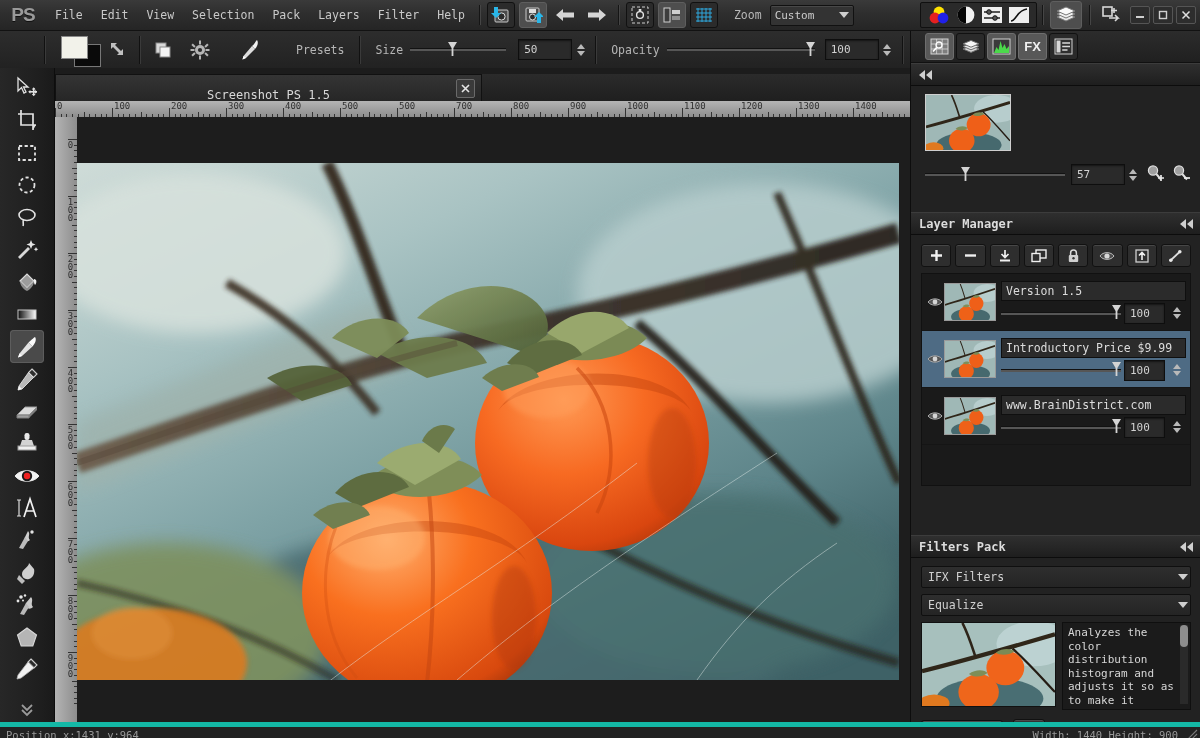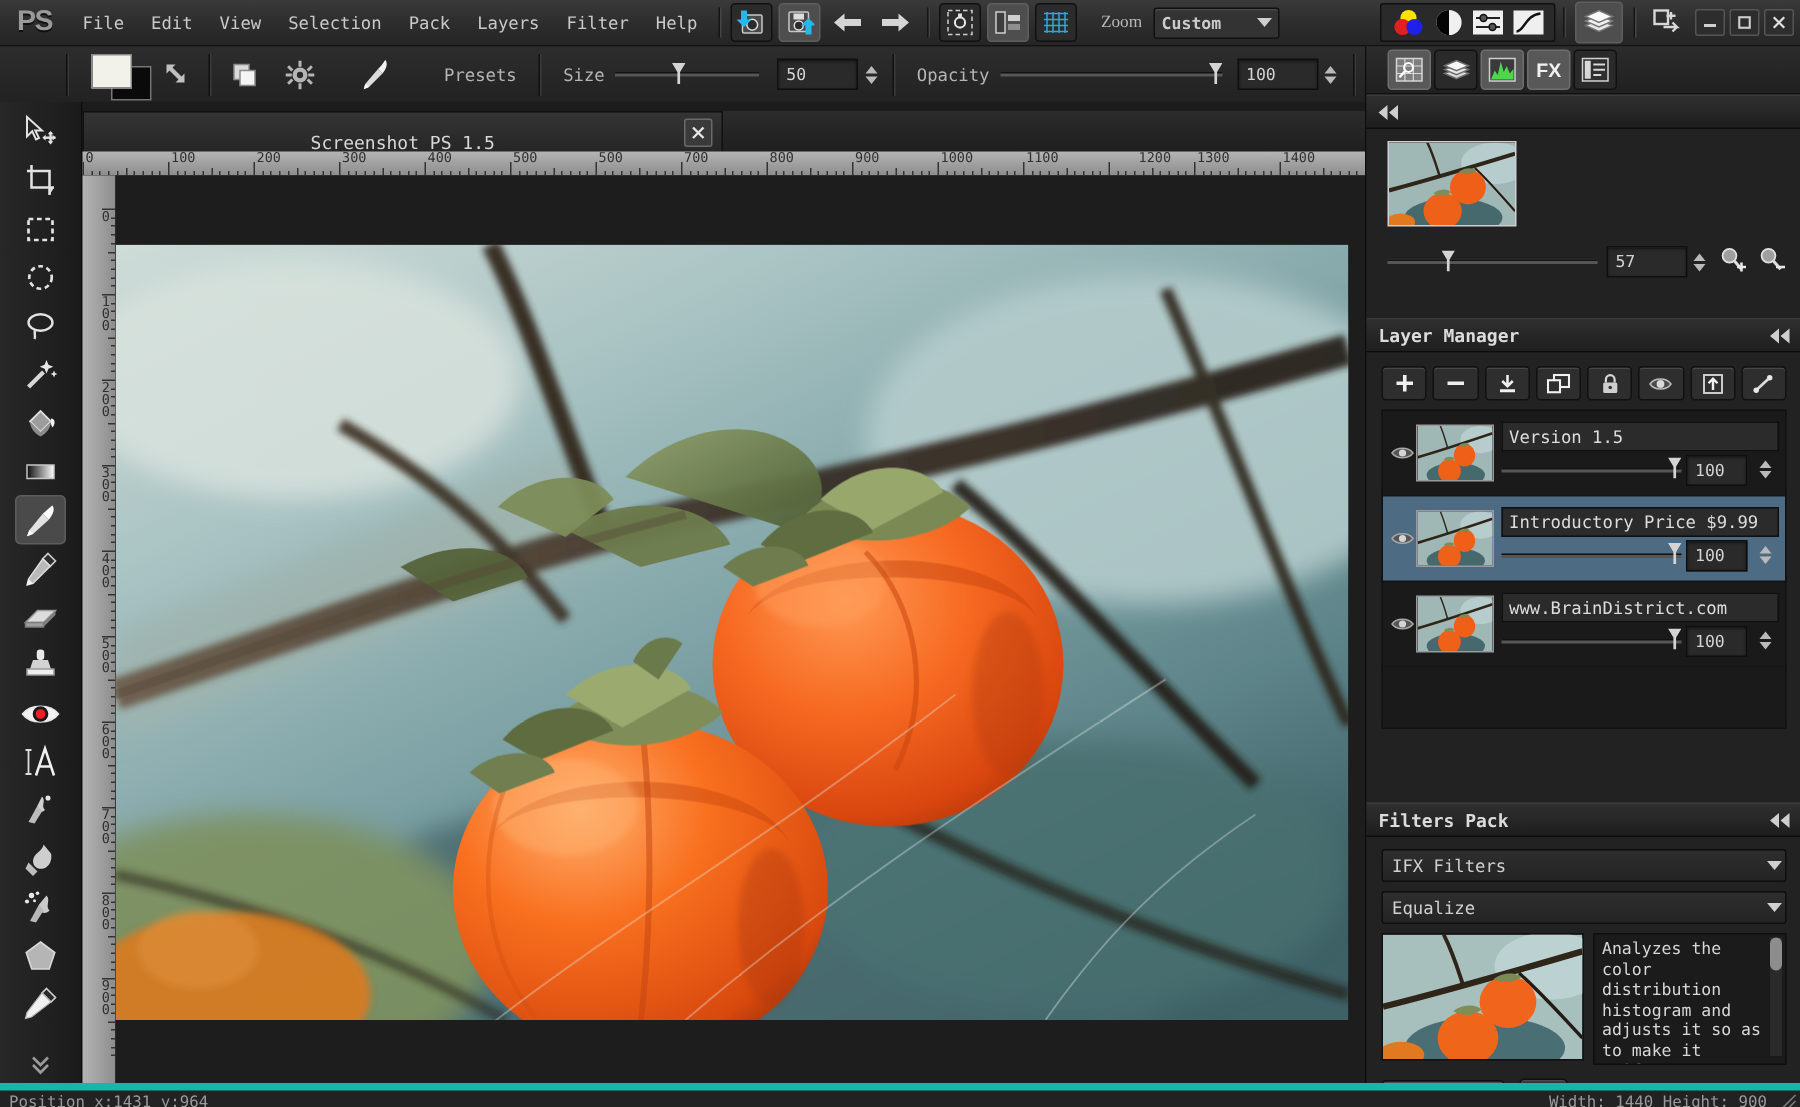--- a/index.html
+++ b/index.html
@@ -29,25 +29,25 @@
   }
   .mb-sep{width:1px;height:20px;background:#151515;margin:0 5px;
           box-shadow:1px 0 0 #454545;}
   .tbtn{
     width:26px;height:24px;margin:0 2px;border-radius:3px;
     display:flex;align-items:center;justify-content:center;
     background:#2b2b2b;border:1px solid #111;cursor:default;position:relative;
   }
   .tbtn.flat{background:transparent;border:1px solid transparent;}
   .tbtn.sel{background:#4e4e4e;border:1px solid #5e5e5e;}
-  .zoomlabel{margin:0 8px 0 14px;color:#b8b8b8;font-size:11.5px;font-family:Liberation Serif, serif;}
+  .zoomlabel{margin:0 8px 0 14px;color:#b8b8b8;font-size:11.5px;}
   .zoomsel{
     width:74px;height:19px;background:#333;border:1px solid #111;
     border-radius:2px;display:flex;align-items:center;
-    padding:0 4px;color:#ccc;font-size:11px;box-shadow:inset 0 1px 0 #484848;font-weight:bold;
+    padding:0 4px;color:#ccc;font-size:11px;box-shadow:inset 0 1px 0 #484848;
   }
   .zoomsel span{flex:1;}
   .caret{width:0;height:0;border-left:5px solid transparent;
          border-right:5px solid transparent;border-top:6px solid #cfcfcf;}
   .colorblock{
     height:24px;display:flex;align-items:center;gap:5px;
     background:#2a2a2a;border:1px solid #101010;border-radius:2px;padding:0 6px;
   }
   .winbtn{width:18px;height:16px;border:1px solid #555;margin-left:3px;
           display:flex;align-items:center;justify-content:center;
@@ -749,21 +749,21 @@
         <div class="rh-tick" style="left: 632.7px; height: 3px;"></div>
         <div class="rh-tick" style="left: 638.4px; height: 3px;"></div>
         <div class="rh-tick" style="left: 644.1px; height: 3px;"></div>
         <div class="rh-tick" style="left: 649.8px; height: 3px;"></div>
         <div class="rh-tick" style="left: 655.5px; height: 5px;"></div>
         <div class="rh-tick" style="left: 661.2px; height: 3px;"></div>
         <div class="rh-tick" style="left: 666.9px; height: 3px;"></div>
         <div class="rh-tick" style="left: 672.6px; height: 3px;"></div>
         <div class="rh-tick" style="left: 678.3px; height: 3px;"></div>
         <div class="rh-tick" style="left: 684px; height: 9px;"></div>
-        <div class="rh-num" style="left: 704px;">1200</div>
+        <div class="rh-num" style="left: 686px;">1200</div>
         <div class="rh-tick" style="left: 689.7px; height: 3px;"></div>
         <div class="rh-tick" style="left: 695.4px; height: 3px;"></div>
         <div class="rh-tick" style="left: 701.1px; height: 3px;"></div>
         <div class="rh-tick" style="left: 706.8px; height: 3px;"></div>
         <div class="rh-tick" style="left: 712.5px; height: 5px;"></div>
         <div class="rh-tick" style="left: 718.2px; height: 3px;"></div>
         <div class="rh-tick" style="left: 723.9px; height: 3px;"></div>
         <div class="rh-tick" style="left: 729.6px; height: 3px;"></div>
         <div class="rh-tick" style="left: 735.3px; height: 3px;"></div>
         <div class="rh-tick" style="left: 741px; height: 9px;"></div>

